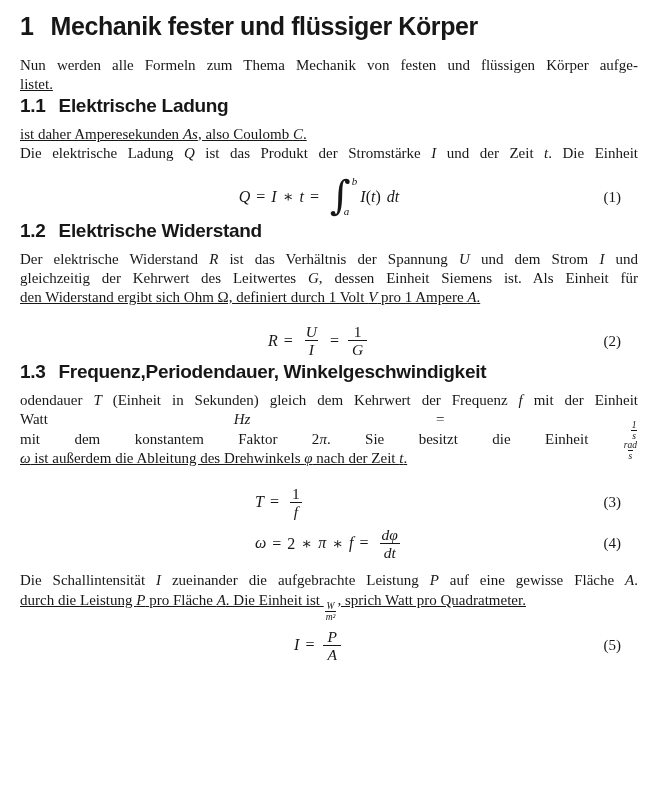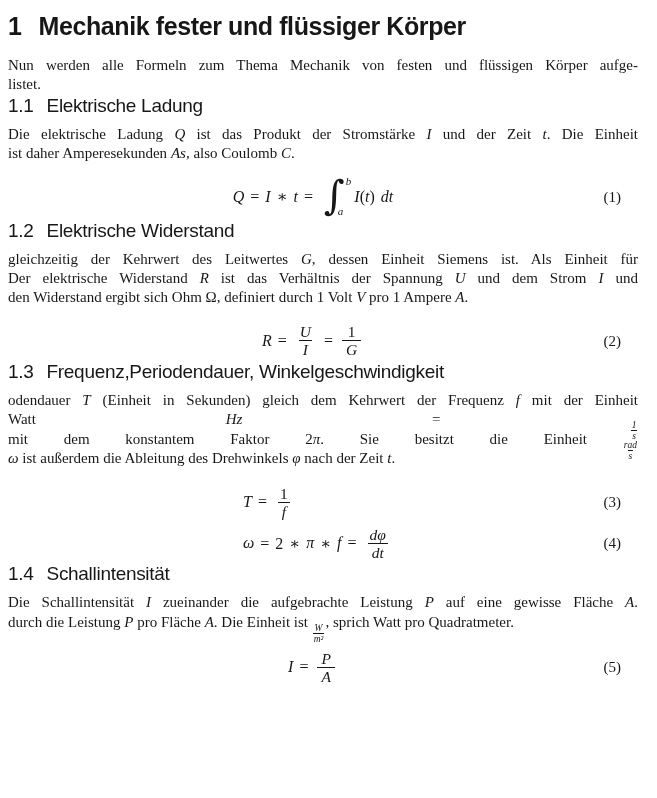--- a/index.html
+++ b/index.html
@@ -2,49 +2,49 @@
 <html><head>
 <meta charset="utf-8">
 <style>
   html,body { margin:0; padding:0; }
   body {
     width:657px; height:798px; overflow:hidden;
     background:#ffffff; color:#171717;
     font-family:"Liberation Serif","DejaVu Serif",serif;
     font-size:15px;
   }
-  main { padding:10px 19px 0 8px; }
+  main { padding:10px 19px 0 20px; }
 
   
   h1.doc-title {
     font-family:"Liberation Sans","DejaVu Sans",sans-serif;
     font-weight:bold; font-size:25px; line-height:28px;
     letter-spacing:-0.4px; margin:2px 0 16px 0;
   }
   h1.doc-title .num { margin-right:17px; }
   h2.sec-heading {
     font-family:"Liberation Sans","DejaVu Sans",sans-serif;
-    font-weight:normal; font-size:19px; line-height:22px;
+    font-weight:bold; font-size:19px; line-height:22px;
     letter-spacing:-0.3px; margin:0;
   }
   h2.sec-heading .num { margin-right:13px; }
   .mt-s1 { margin-top:24px; }
   .mt-s2 { margin-top:17px; }
   .mt-s3 { margin-top:13px; }
   .mt-s4 { margin-top:19px; }
 
   
   .para { margin-top:8px; }
   .para.intro { margin-top:15px; }
   .pline {
     height:19.4px; line-height:19.4px;
     text-align:justify; text-align-last:justify;
     overflow:visible; white-space:nowrap;
   }
-  .pline.plast { text-align-last:left; }
+  .pline.plast { text-align-last:left;text-decoration:underline; }
   .mi {
     font-style:italic;
     font-family:"Liberation Serif","DejaVu Serif",serif;
   }
 
   
   .ifrac {
     display:inline-flex; flex-direction:column; align-items:center;
     font-size:9.5px; line-height:10px; vertical-align:-4px;
     margin:0 1px; white-space:nowrap;
@@ -108,22 +108,22 @@
   <div class="para intro">
       <div class="pline"><span>Nun werden alle Formeln zum Thema Mechanik von festen und flüssigen Körper aufge-</span></div>
       <div class="pline plast"><span>listet.</span></div>
     </div>
 
   <section>
     <h2 class="sec-heading mt-s1">
       <span class="num">1.1</span><span class="ttl">Elektrische Ladung</span>
     </h2>
     <div class="para">
+        <div class="pline plast"><span>ist daher Amperesekunden </span><span class="mi">As</span><span>, also Coulomb </span><span class="mi">C</span><span>.</span></div>
         <div class="pline"><span>Die elektrische Ladung </span><span class="mi">Q</span><span> ist das Produkt der Stromstärke </span><span class="mi">I</span><span> und der Zeit </span><span class="mi">t</span><span>. Die Einheit</span></div>
-        <div class="pline plast"><span>ist daher Amperesekunden </span><span class="mi">As</span><span>, also Coulomb </span><span class="mi">C</span><span>.</span></div>
       </div>
     <div class="equation eq1">
       <span class="eq-content">
           <span class="mi">Q</span>
           <span> = </span>
           <span class="mi">I</span>
           <span> ∗ </span>
           <span class="mi">t</span>
           <span> = </span>
           <span class="intwrap"><span class="intsign">∫</span><span class="intlims"><span class="lim-hi">b</span><span class="lim-lo">a</span></span></span>
@@ -135,22 +135,22 @@
         </span>
       <span class="eqno">(1)</span>
     </div>
   </section>
 
   <section>
     <h2 class="sec-heading mt-s2">
       <span class="num">1.2</span><span class="ttl">Elektrische Widerstand</span>
     </h2>
     <div class="para">
+        <div class="pline"><span>Der elektrische Widerstand </span><span class="mi">R</span><span> ist das Verhältnis der Spannung </span><span class="mi">U</span><span> und dem Strom </span><span class="mi">I</span><span> und</span></div>
         <div class="pline"><span>gleichzeitig der Kehrwert des Leitwertes </span><span class="mi">G</span><span>, dessen Einheit Siemens ist. Als Einheit für</span></div>
-        <div class="pline"><span>Der elektrische Widerstand </span><span class="mi">R</span><span> ist das Verhältnis der Spannung </span><span class="mi">U</span><span> und dem Strom </span><span class="mi">I</span><span> und</span></div>
         <div class="pline plast"><span>den Widerstand ergibt sich Ohm Ω, definiert durch 1 Volt </span><span class="mi">V</span><span> pro 1 Ampere </span><span class="mi">A</span><span>.</span></div>
       </div>
     <div class="equation eq2">
       <span class="eq-content">
           <span class="mi">R</span>
           <span> = </span>
           <span class="dfrac"><span class="fn"><span class="mi">U</span></span><span class="fd"><span class="mi">I</span></span></span>
           <span> = </span>
           <span class="dfrac"><span class="fn"><span>1</span></span><span class="fd"><span class="mi">G</span></span></span>
         </span>
@@ -192,23 +192,20 @@
             <span class="mi">f</span>
             <span> = </span>
             <span class="dfrac"><span class="fn"><span class="mi">dφ</span></span><span class="fd"><span class="mi">dt</span></span></span>
           </span>
         <span class="eqno">(4)</span>
       </div>
     </div>
   </section>
 
   <section>
-    <h2 class="sec-heading mt-s4">
-      <span class="num">1.4</span><span class="ttl">Schallintensität</span>
-    </h2>
     <div class="para">
         <div class="pline"><span>Die Schallintensität </span><span class="mi">I</span><span> zueinander die aufgebrachte Leistung </span><span class="mi">P</span><span> auf eine gewisse Fläche </span><span class="mi">A</span><span>.</span></div>
         <div class="pline plast"><span>durch die Leistung </span><span class="mi">P</span><span> pro Fläche </span><span class="mi">A</span><span>. Die Einheit ist </span><span class="ifrac mi">
             <span class="ifn">W</span>
             <span class="ifd">m²</span>
           </span><span>, sprich Watt pro Quadratmeter.</span></div>
       </div>
     <div class="equation eq5">
       <span class="eq-content">
           <span class="mi">I</span>

